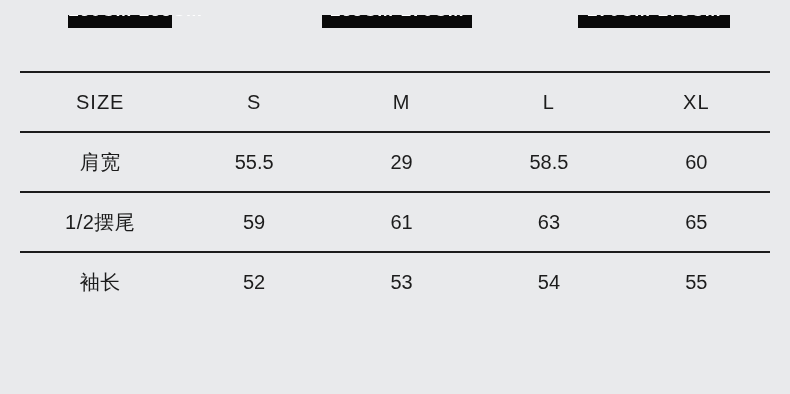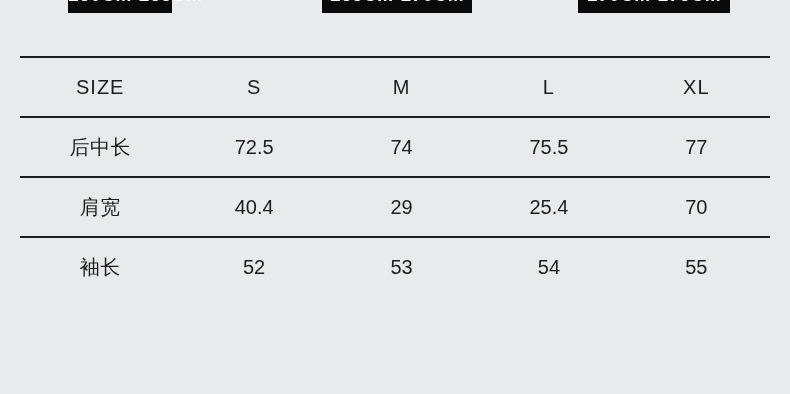--- a/index.html
+++ b/index.html
@@ -14,20 +14,21 @@
     font-family: "Liberation Sans", "DejaVu Sans", sans-serif;
     overflow: hidden;
     position: relative;
   }
 
   #page {
     position: relative;
     width: 790px;
     height: 300px;
     background: #e9eaec;
+    margin-top: 15px;
   }
 
   
   .tag-band {
     position: absolute;
     left: 0;
     top: 0;
     width: 790px;
     height: 13px;
     overflow: hidden;
@@ -118,37 +119,37 @@
       </colgroup>
       <tbody>
         <tr>
           <th class="cell-head">SIZE</th>
           <th class="cell-head">S</th>
           <th class="cell-head">M</th>
           <th class="cell-head">L</th>
           <th class="cell-head">XL</th>
         </tr>
 
-        <tr>
-          <td class="cell-label">后中长</td>
-          <td class="cell-val">72.5</td>
-          <td class="cell-val">74</td>
-          <td class="cell-val">75.5</td>
-          <td class="cell-val">77</td>
-        </tr>
 
         <tr>
           <td class="cell-label">肩宽</td>
-          <td class="cell-val">40.4</td>
+          <td class="cell-val">55.5</td>
           <td class="cell-val">29</td>
-          <td class="cell-val">25.4</td>
-          <td class="cell-val">70</td>
+          <td class="cell-val">58.5</td>
+          <td class="cell-val">60</td>
         </tr>
 
 
+        <tr>
+          <td class="cell-label">1/2摆尾</td>
+          <td class="cell-val">59</td>
+          <td class="cell-val">61</td>
+          <td class="cell-val">63</td>
+          <td class="cell-val">65</td>
+        </tr>
 
         <tr class="row-last">
           <td class="cell-label">袖长</td>
           <td class="cell-val">52</td>
           <td class="cell-val">53</td>
           <td class="cell-val">54</td>
           <td class="cell-val">55</td>
         </tr>
       </tbody>
     </table>

